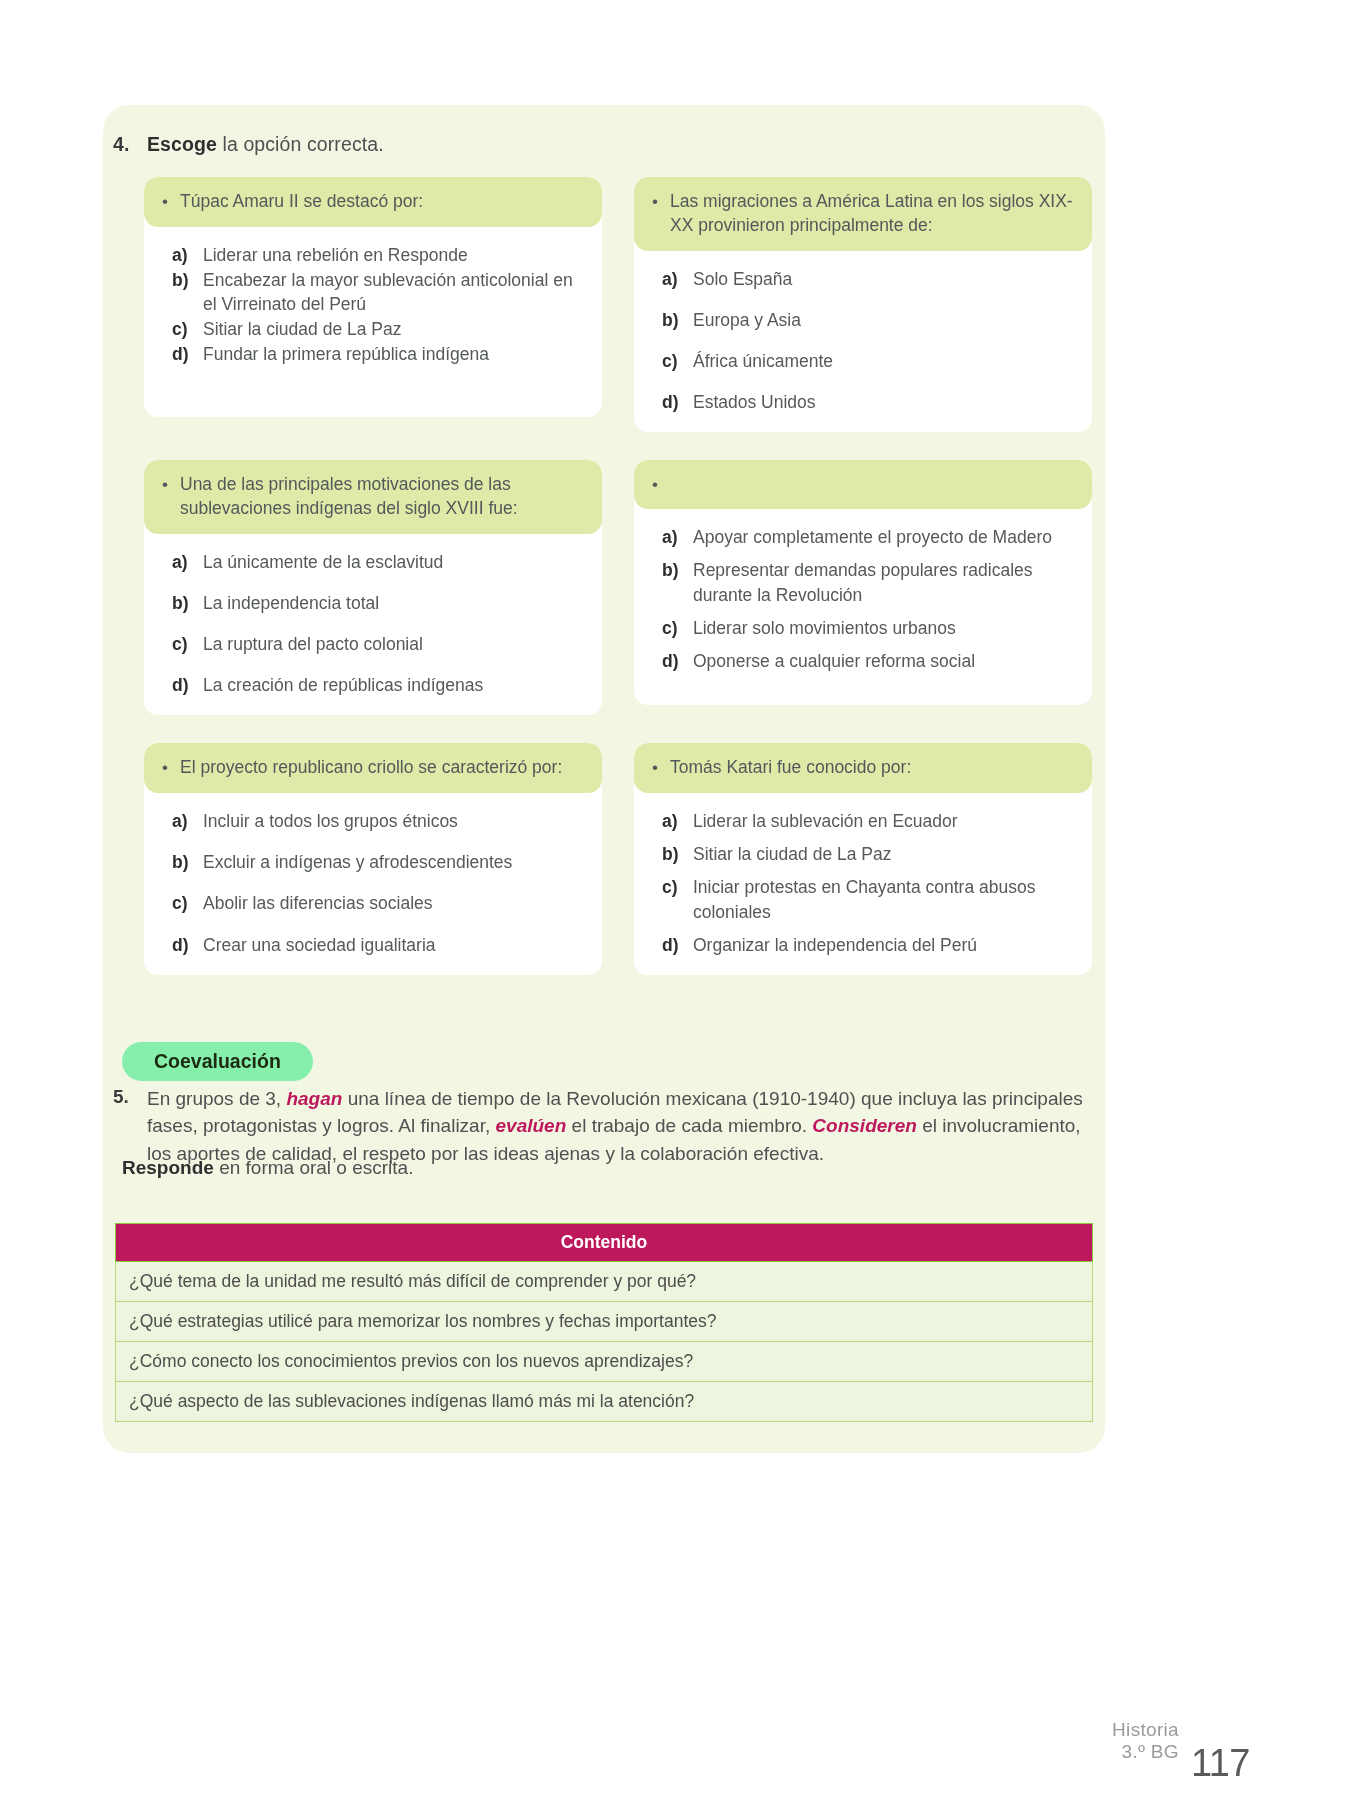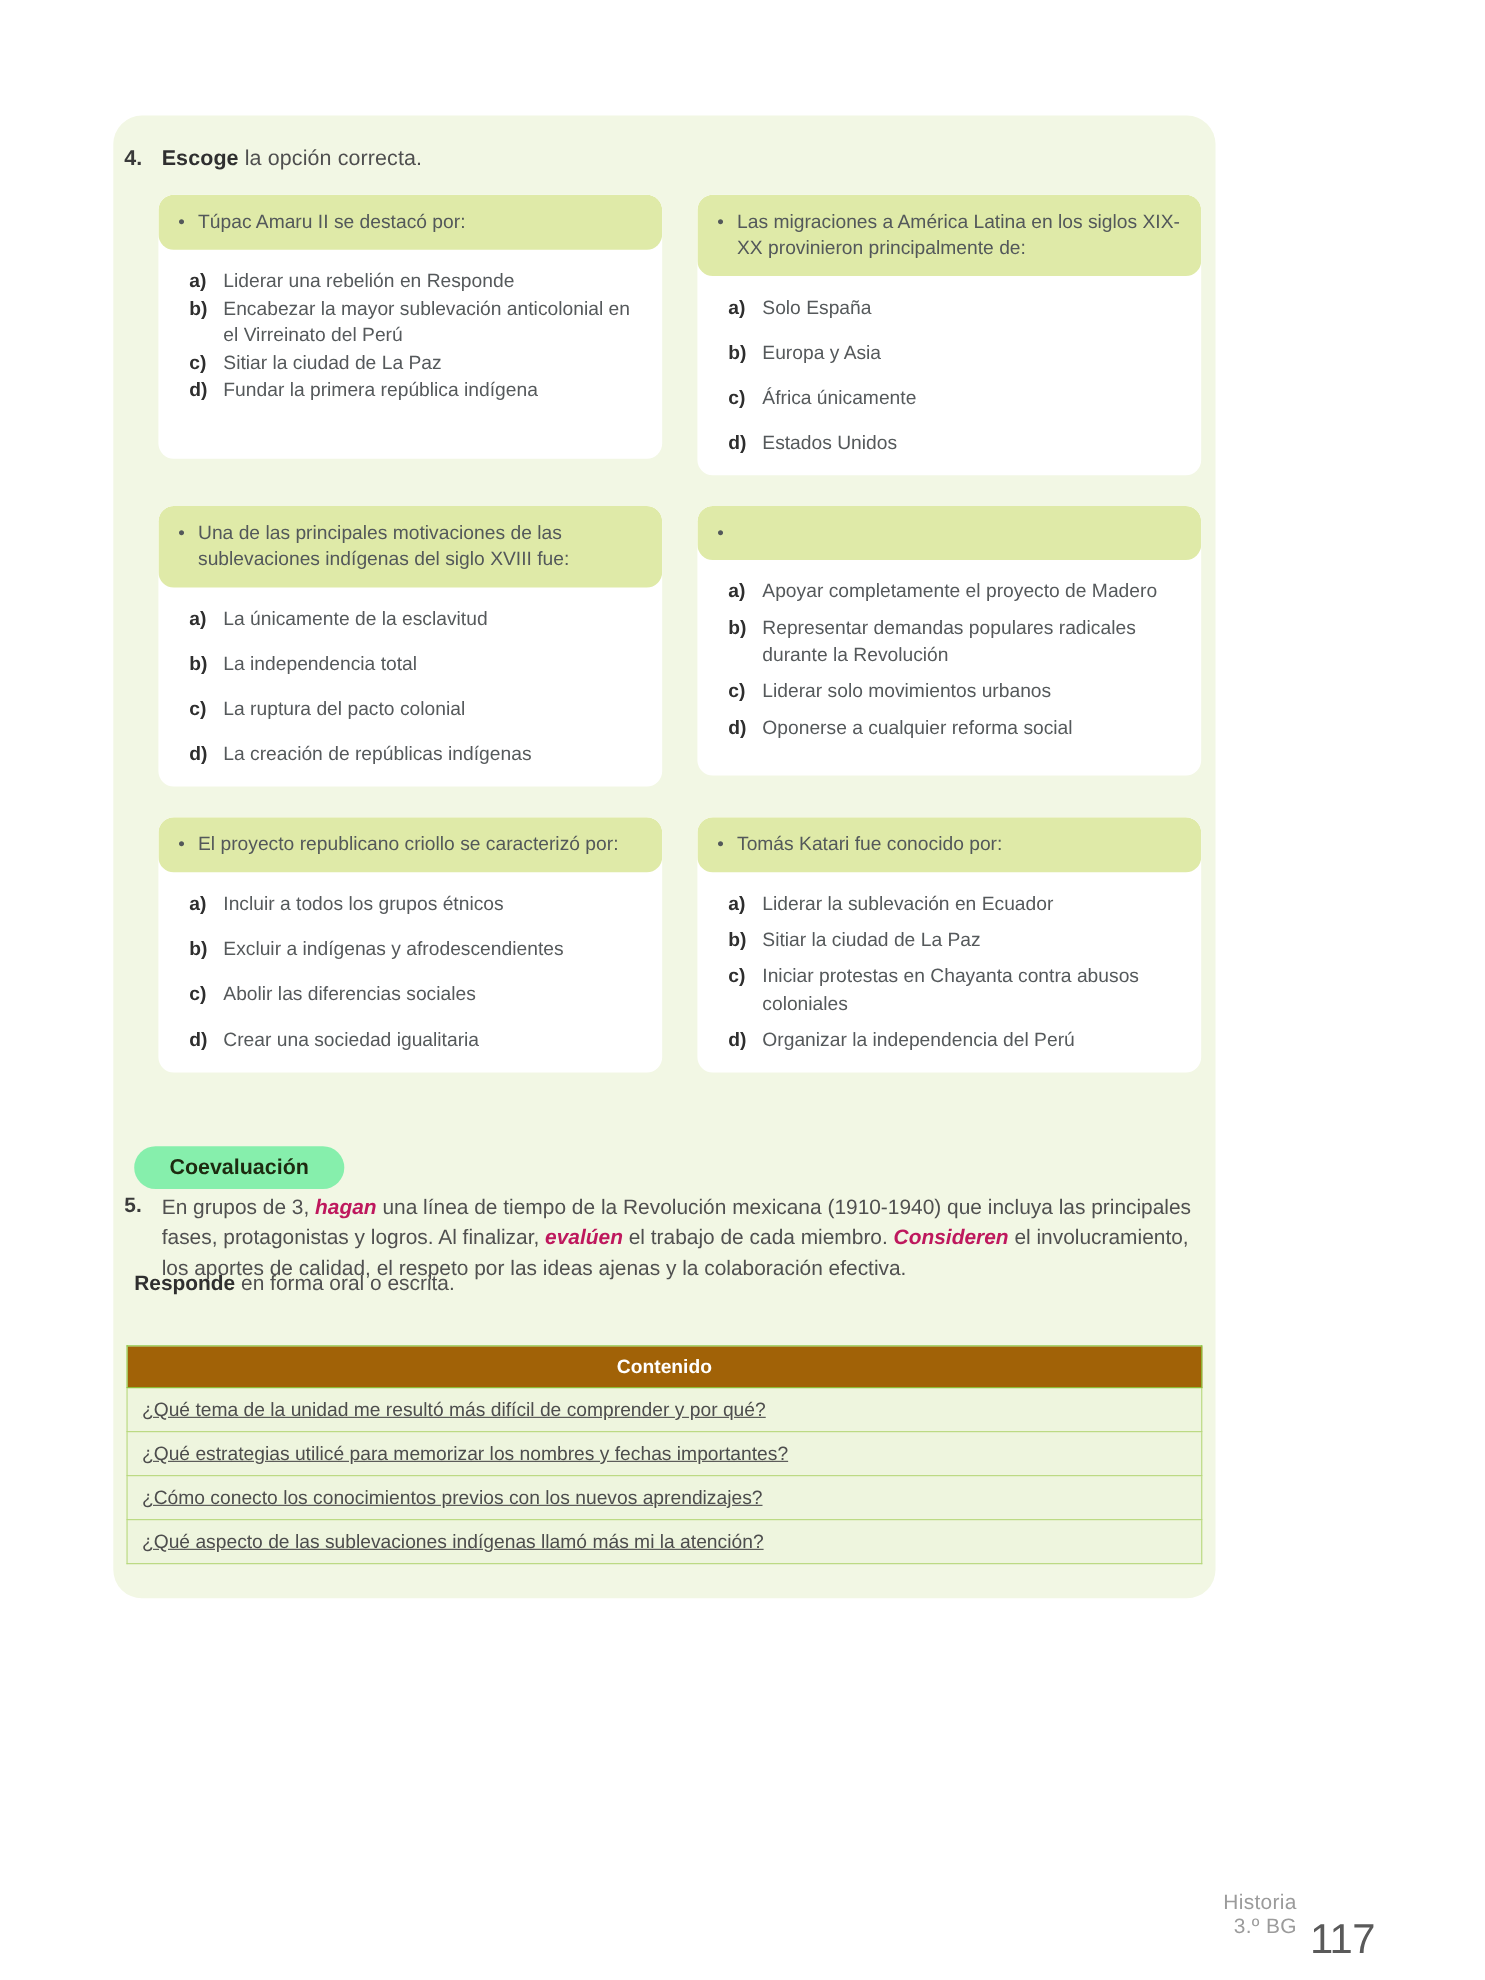--- a/index.html
+++ b/index.html
@@ -163,36 +163,35 @@
 
   
   .tbl {
     position: absolute;
     left: 115px;
     top: 1223px;
     width: 978px;
     border-collapse: collapse;
   }
   .tbl th {
-    background: #a16207;
+    background: #be185d;
     color: #ffffff;
     font-size: 17.5px;
     font-weight: bold;
     padding: 8px 0;
     text-align: center;
     border: 1px solid #8cc63f;
   }
   .tbl td {
     background: #eef5de;
     border: 1px solid #b6d77a;
     font-size: 17.5px;
     color: #4d4d4d;
     padding: 9px 0 9px 13px;
     text-align: left;
-    text-decoration: underline;
   }
 
   
   .footer {
     position: absolute;
     right: 100px;
     top: 1697px;
     display: flex;
     align-items: center;
     gap: 12px;

